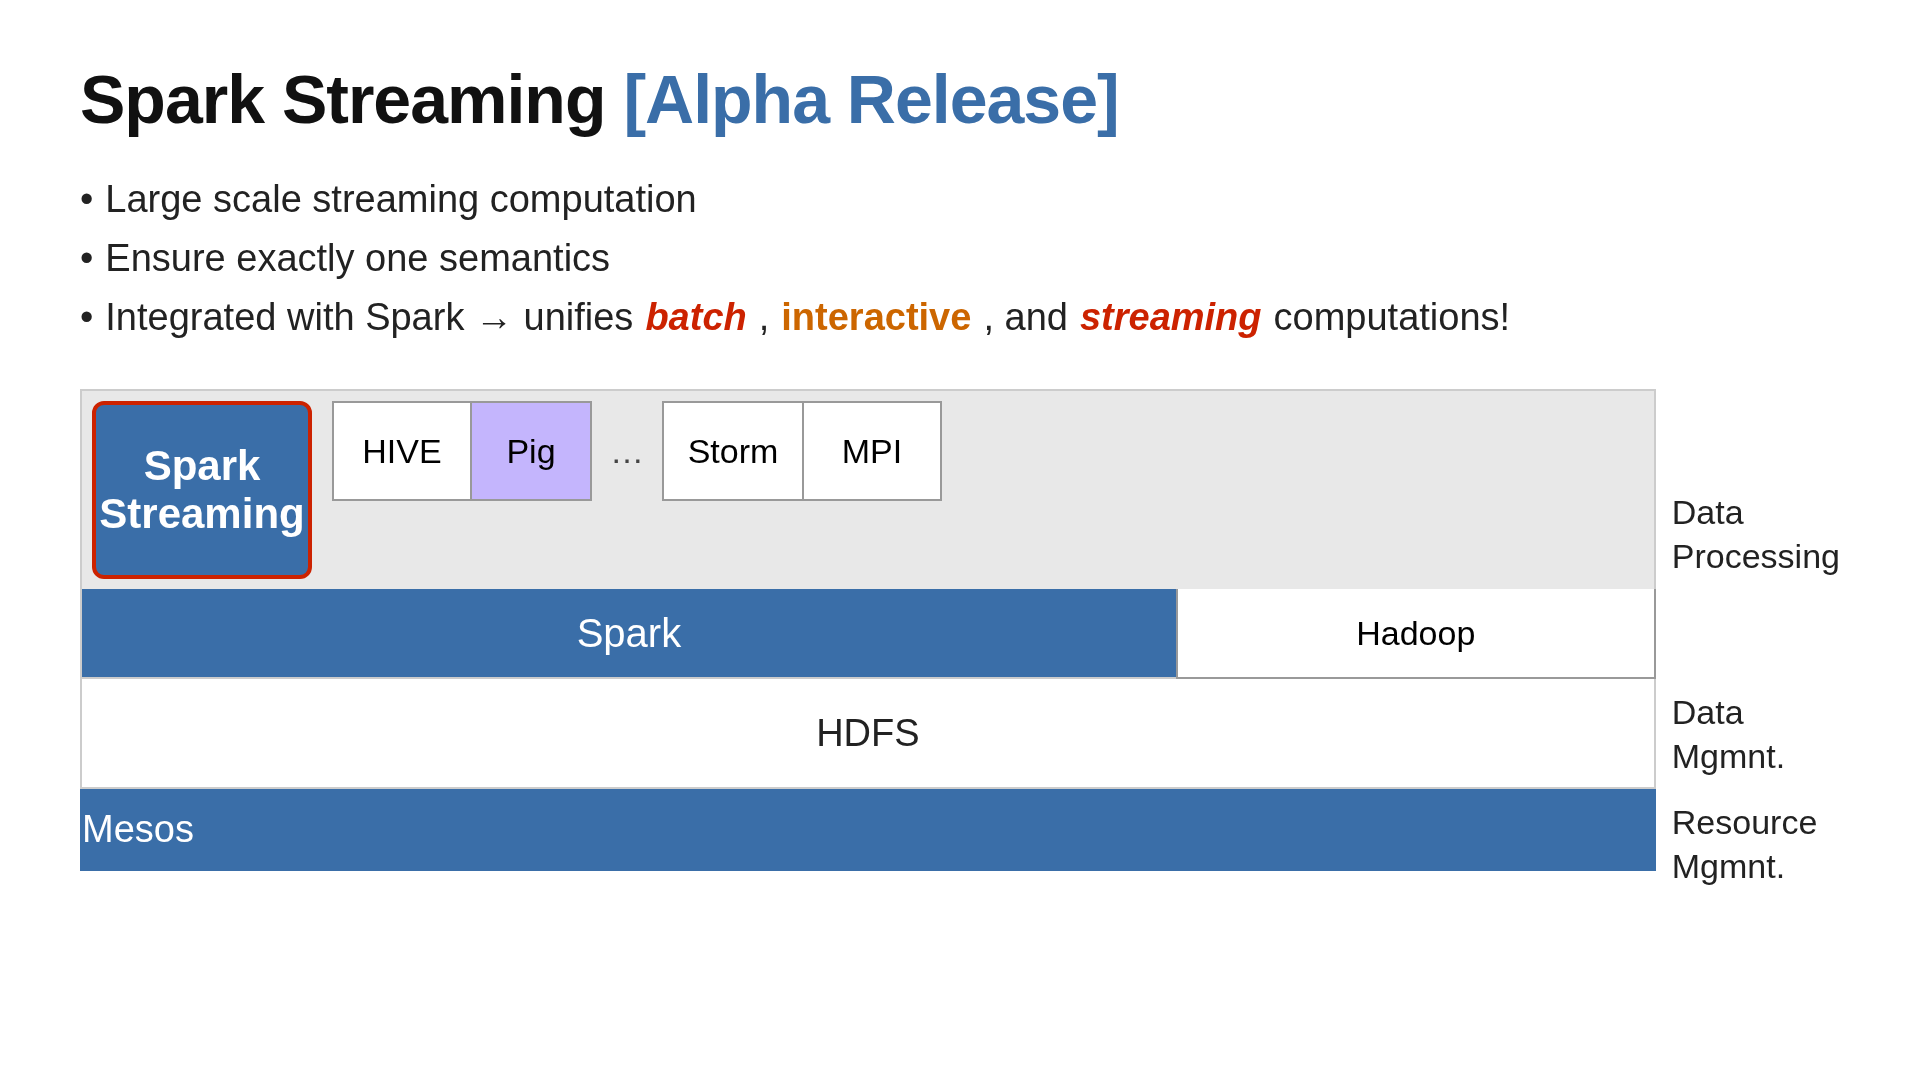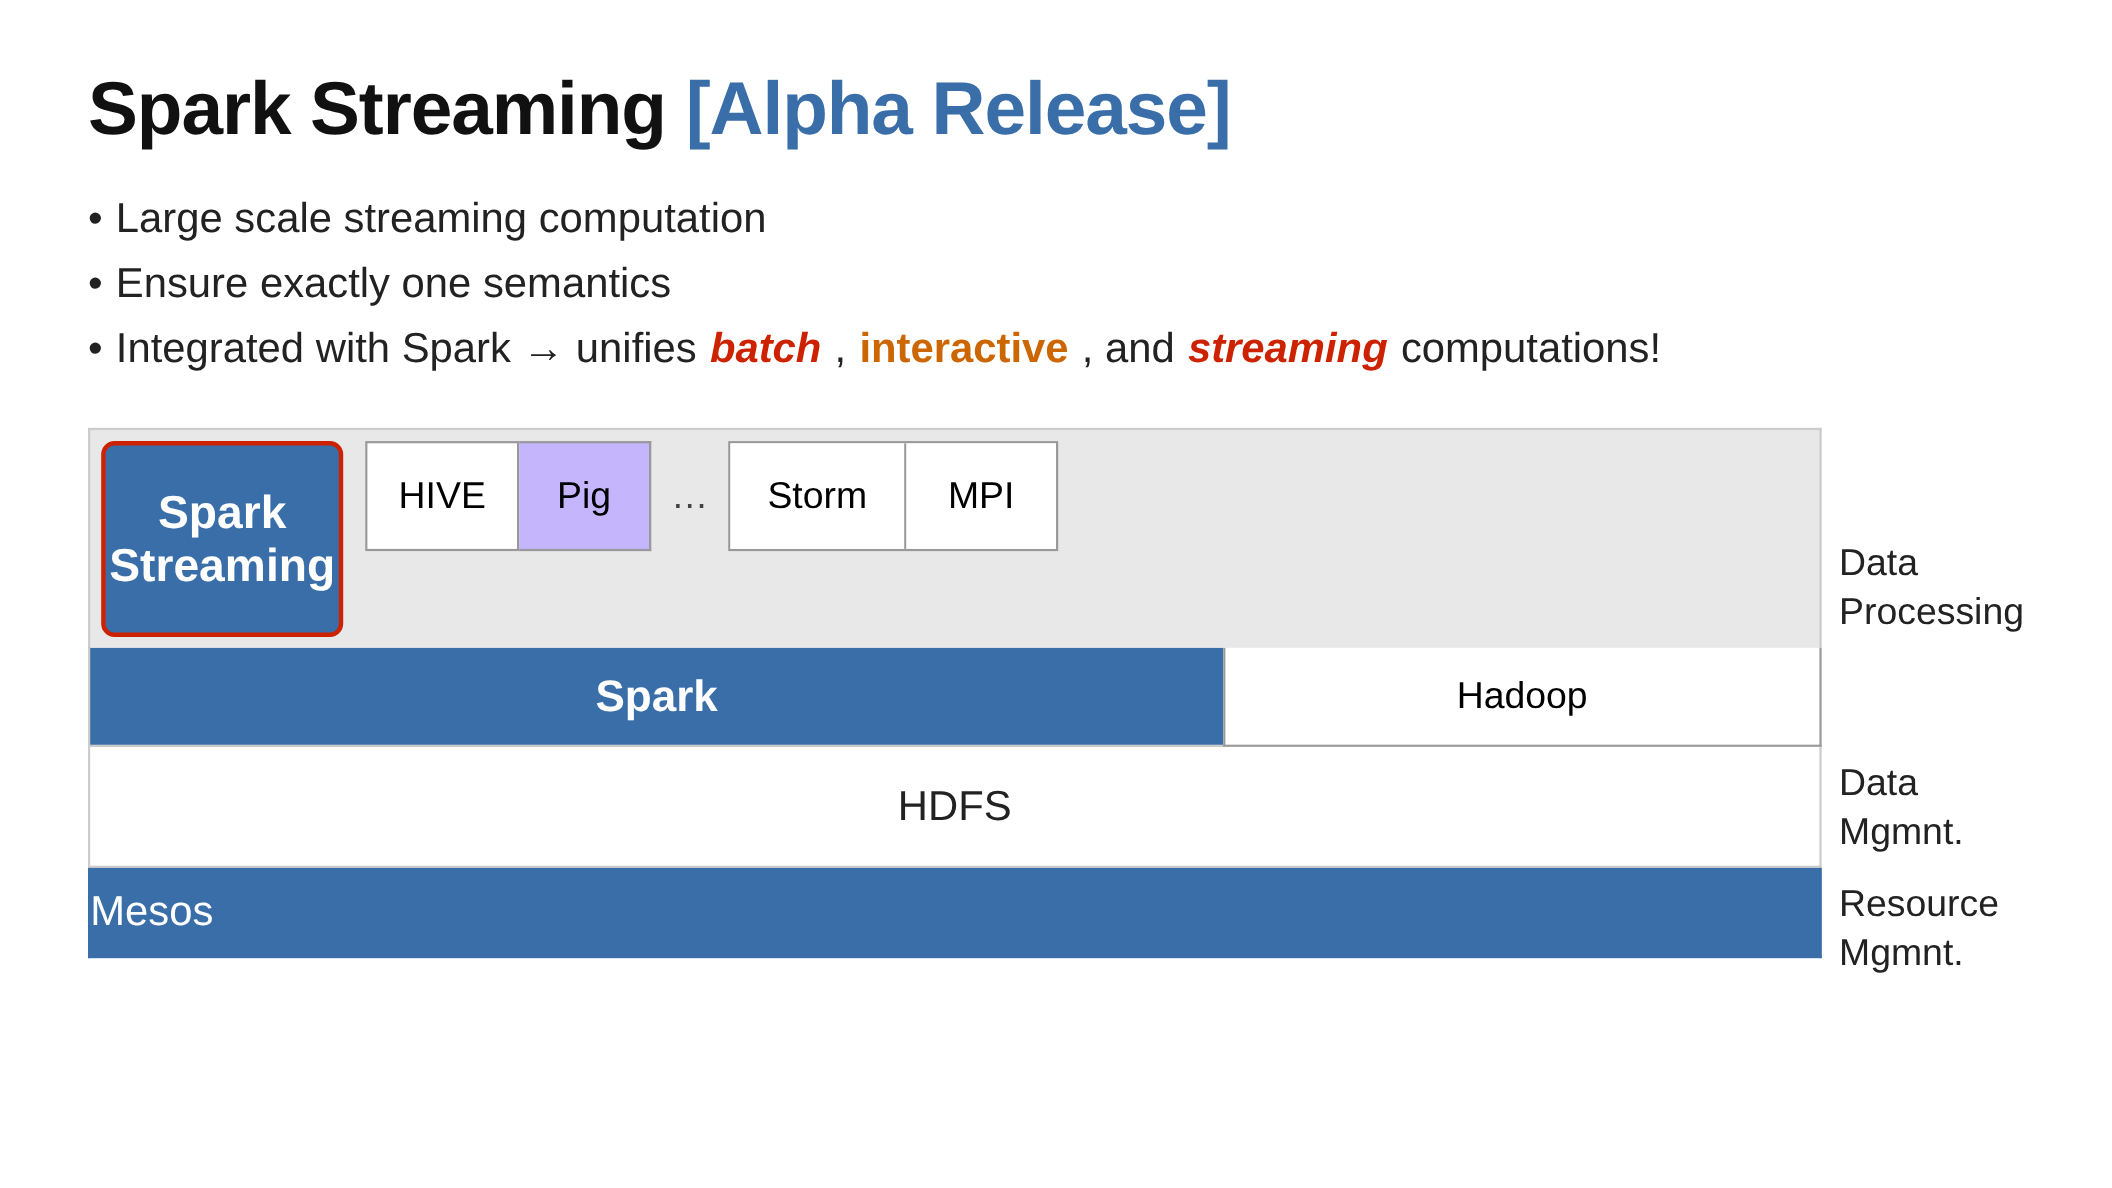--- a/index.html
+++ b/index.html
@@ -184,21 +184,21 @@
       flex-direction: row;
       border: 2px solid #999;
     }
 
     .box-storm {
       background: white;
       display: flex;
       align-items: center;
       justify-content: center;
       font-size: 34px;
-      width: 160px;
+      width: 140px;
       font-weight: 500;
       border-right: 2px solid #999;
     }
 
     .box-mpi {
       background: white;
       display: flex;
       align-items: center;
       justify-content: center;
       font-size: 34px;
@@ -211,40 +211,40 @@
       display: flex;
       flex-direction: row;
       align-items: stretch;
       height: 90px;
     }
 
     .spark-box {
       background: #3a6ea8;
       color: white;
       font-size: 40px;
-      font-weight: bold;
+      font-weight: normal;
       display: flex;
       align-items: center;
       justify-content: center;
       flex: 1;
       border: 2px solid #cccccc;
       border-top: none;
       border-right: none;
     }
 
     .hadoop-box {
       background: white;
       border: 2px solid #999;
       border-top: none;
       display: flex;
       align-items: center;
       justify-content: center;
       font-size: 34px;
       font-weight: 500;
-      width: 544px;
+      width: 480px;
     }
 
     
     .hdfs-row {
       background: white;
       border: 2px solid #cccccc;
       border-top: none;
       display: flex;
       align-items: center;
       justify-content: center;

